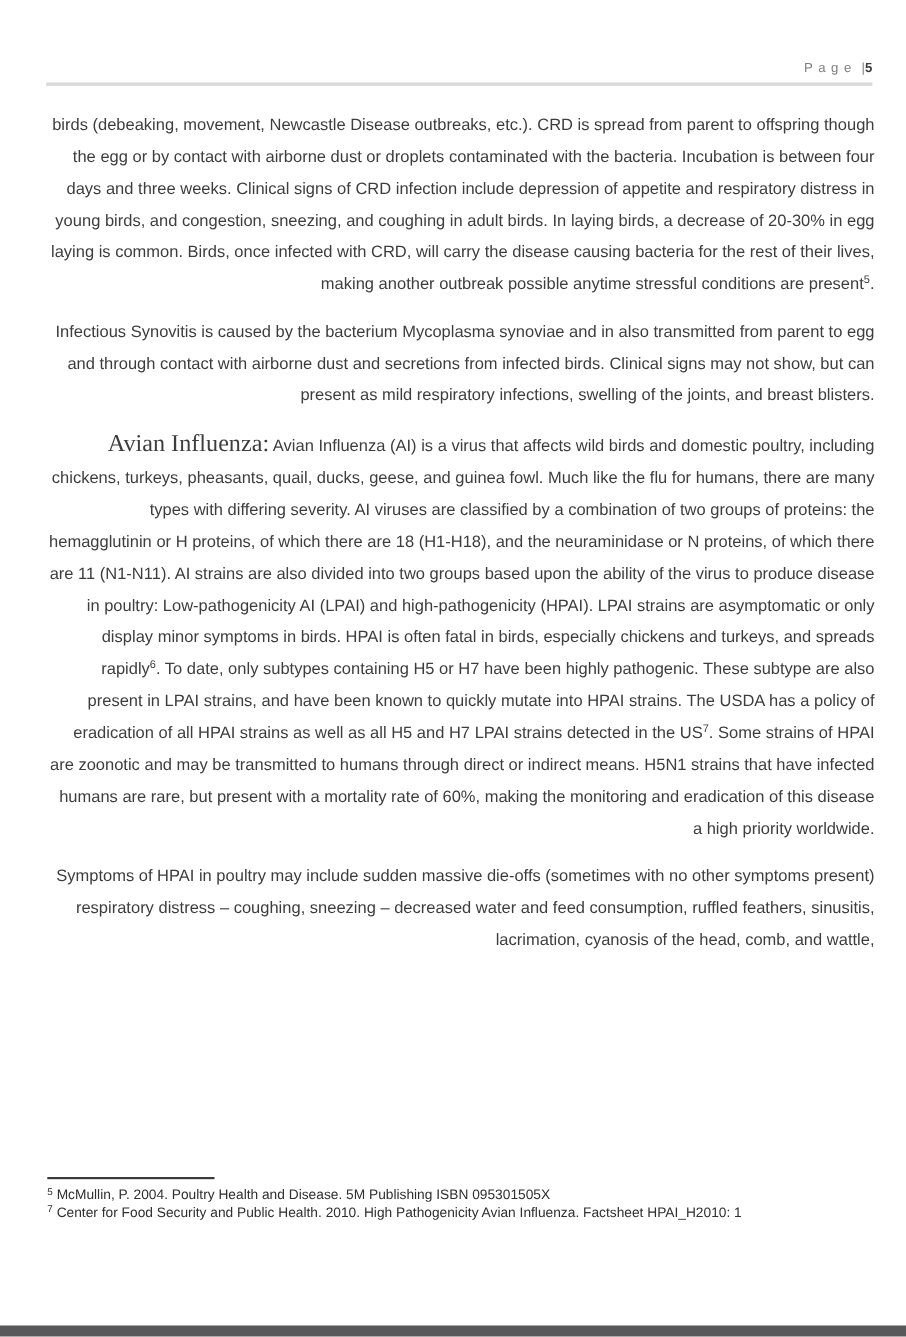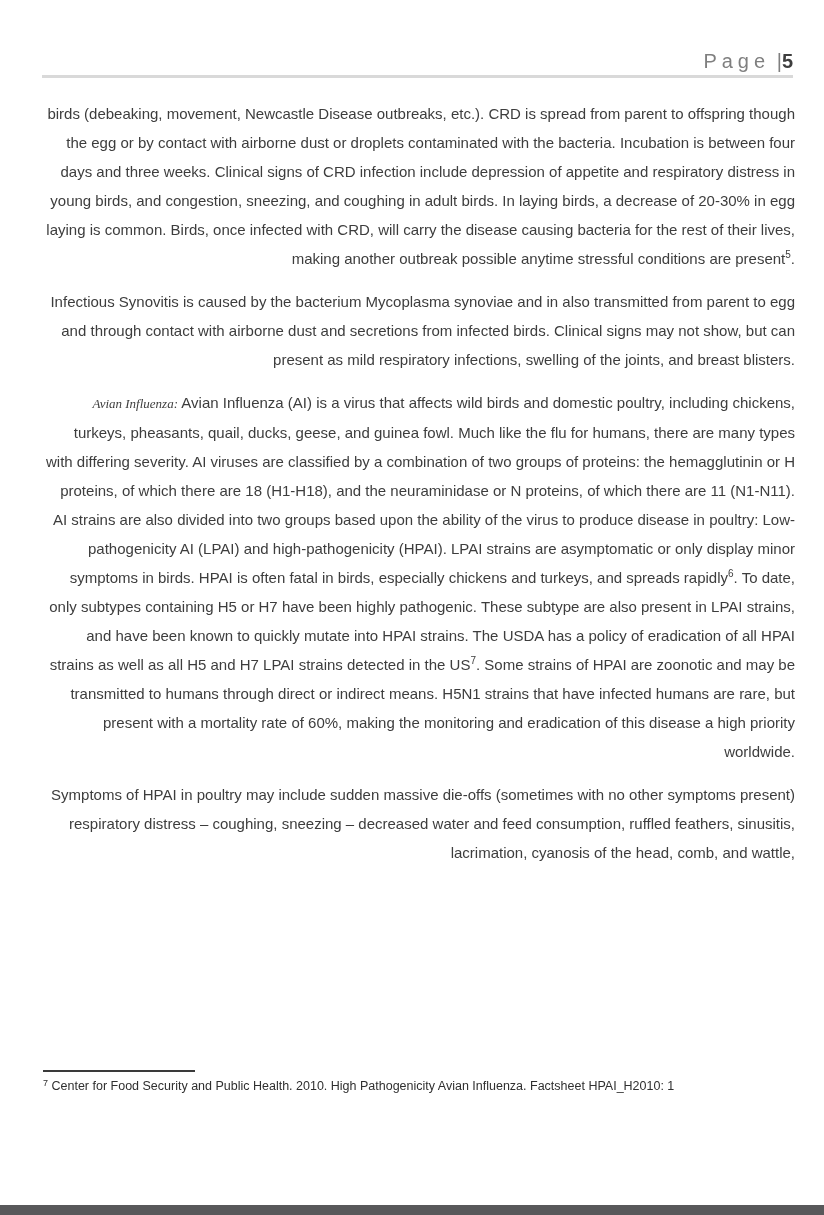--- a/index.html
+++ b/index.html
@@ -8,41 +8,41 @@
     background: #ffffff;
     position: relative;
     overflow: hidden;
     font-family: "Liberation Sans", sans-serif;
   }
   .page { position: absolute; inset: 0; }
 
   
   .header {
     position: absolute; top: 50px; left: 42px; right: 31px;
-    text-align: right; font-size: 20px; line-height: 22px;
+    text-align: right; font-size: 12px; line-height: 22px;
     white-space: nowrap;
   }
   .pgword { color: #7f7f7f; letter-spacing: 5px; }
   .pipe   { color: #7f7f7f; margin-left: 1px; }
   .pgnum  { color: #3e3e3e; font-weight: bold; letter-spacing: 0; }
   .header-rule {
     position: absolute; top: 75px; left: 42px; width: 751px; height: 3px;
     background: #d9d9d9;
   }
 
   
   .content {
     position: absolute; top: 99px; left: 43px; width: 752px;
     color: #3d3d3d; font-size: 15px; line-height: 29px;
     text-align: right;
   }
   .para { margin: 0 0 14px 0; }
   .lead {
     font-family: "Liberation Serif", serif;
-    font-style: italic; font-size: 13px; margin-left: 44px;
+    font-size: 22px; margin-left: 44px;
   }
   .supref { font-size: 10px; line-height: 0; vertical-align: 6px; }
 
   
   .footnotes {
     position: absolute; left: 43px; top: 1064px; width: 762px;
     color: #2f2f2f;
   }
   .fn-rule { width: 152px; height: 2px; background: #3a3a3a; margin: 6px 0 7px 0; }
   .fn { font-size: 12.5px; line-height: 15.5px; white-space: nowrap; }
@@ -69,19 +69,20 @@
   <div class="content">
       <p class="para"><span class="run">birds (debeaking, movement, Newcastle Disease outbreaks, etc.). CRD is spread from parent to offspring though the egg or by contact with airborne dust or droplets contaminated with the bacteria. Incubation is between four days and three weeks. Clinical signs of CRD infection include depression of appetite and respiratory distress in young birds, and congestion, sneezing, and coughing in adult birds. In laying birds, a decrease of 20-30% in egg laying is common. Birds, once infected with CRD, will carry the disease causing bacteria for the rest of their lives, making another outbreak possible anytime stressful conditions are present</span><sup class="supref">5</sup><span class="run">.</span></p>
       <p class="para"><span class="run">Infectious Synovitis is caused by the bacterium Mycoplasma synoviae and in also transmitted from parent to egg and through contact with airborne dust and secretions from infected birds. Clinical signs may not show, but can present as mild respiratory infections, swelling of the joints, and breast blisters.</span></p>
       <p class="para"><span class="lead">Avian Influenza:</span><span class="run"> Avian Influenza (AI) is a virus that affects wild birds and domestic poultry, including chickens, turkeys, pheasants, quail, ducks, geese, and guinea fowl. Much like the flu for humans, there are many types with differing severity. AI viruses are classified by a combination of two groups of proteins: the hemagglutinin or H proteins, of which there are 18 (H1-H18), and the neuraminidase or N proteins, of which there are 11 (N1-N11). AI strains are also divided into two groups based upon the ability of the virus to produce disease in poultry: Low-pathogenicity AI (LPAI) and high-pathogenicity (HPAI). LPAI strains are asymptomatic or only display minor symptoms in birds. HPAI is often fatal in birds, especially chickens and turkeys, and spreads rapidly</span><sup class="supref">6</sup><span class="run">. To date, only subtypes containing H5 or H7 have been highly pathogenic. These subtype are also present in LPAI strains, and have been known to quickly mutate into HPAI strains. The USDA has a policy of eradication of all HPAI strains as well as all H5 and H7 LPAI strains detected in the US</span><sup class="supref">7</sup><span class="run">. Some strains of HPAI are zoonotic and may be transmitted to humans through direct or indirect means. H5N1 strains that have infected humans are rare, but present with a mortality rate of 60%, making the monitoring and eradication of this disease a high priority worldwide.</span></p>
       <p class="para"><span class="run"> Symptoms of HPAI in poultry may include sudden massive die-offs (sometimes with no other symptoms present) respiratory distress – coughing, sneezing – decreased water and feed consumption, ruffled feathers, sinusitis, lacrimation, cyanosis of the head, comb, and wattle,</span></p>
     </div>
 
   <div class="footnotes">
     <div class="fn-rule"></div>
     <div>
+        <div class="fn"><sup class="fnsup">5</sup><span> McMullin, P. 2004. Poultry Health and Disease. 5M Publishing ISBN 095301505X</span></div>
         <div class="fn"><sup class="fnsup">7</sup><span> Center for Food Security and Public Health. 2010. High Pathogenicity Avian Influenza. Factsheet HPAI_H2010: 1</span></div>
       </div>
   </div>
 
   <div class="bottom-bar"></div>
 
 </div>
 
 </body></html>

